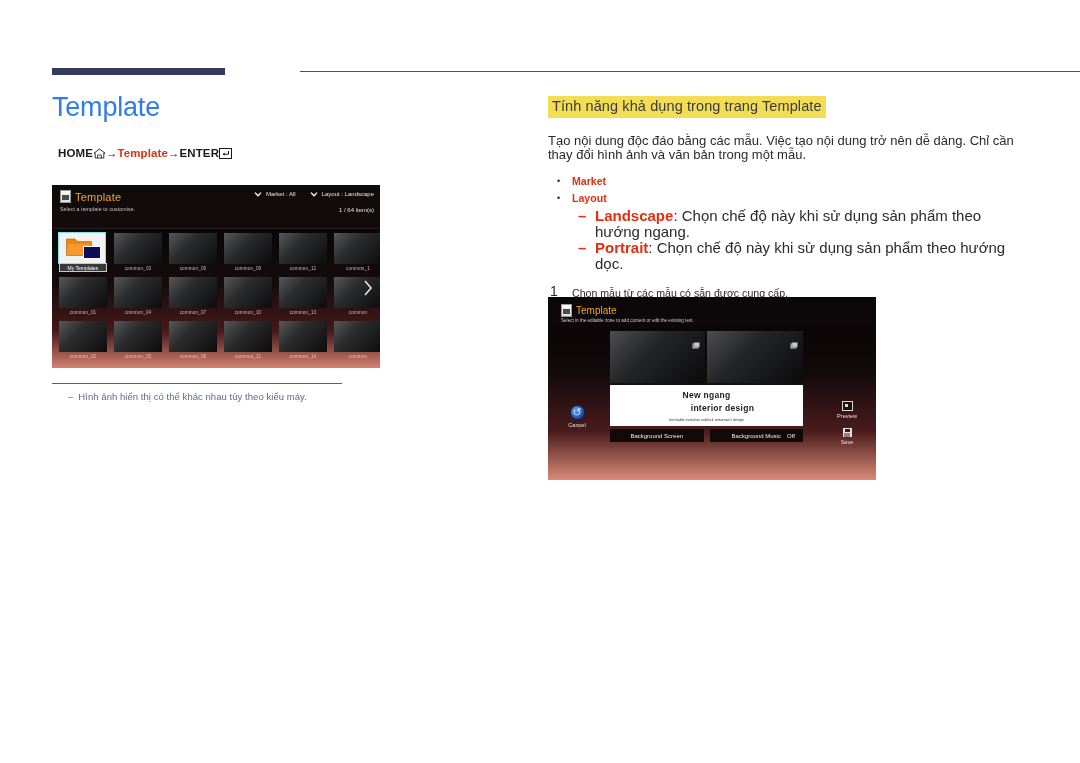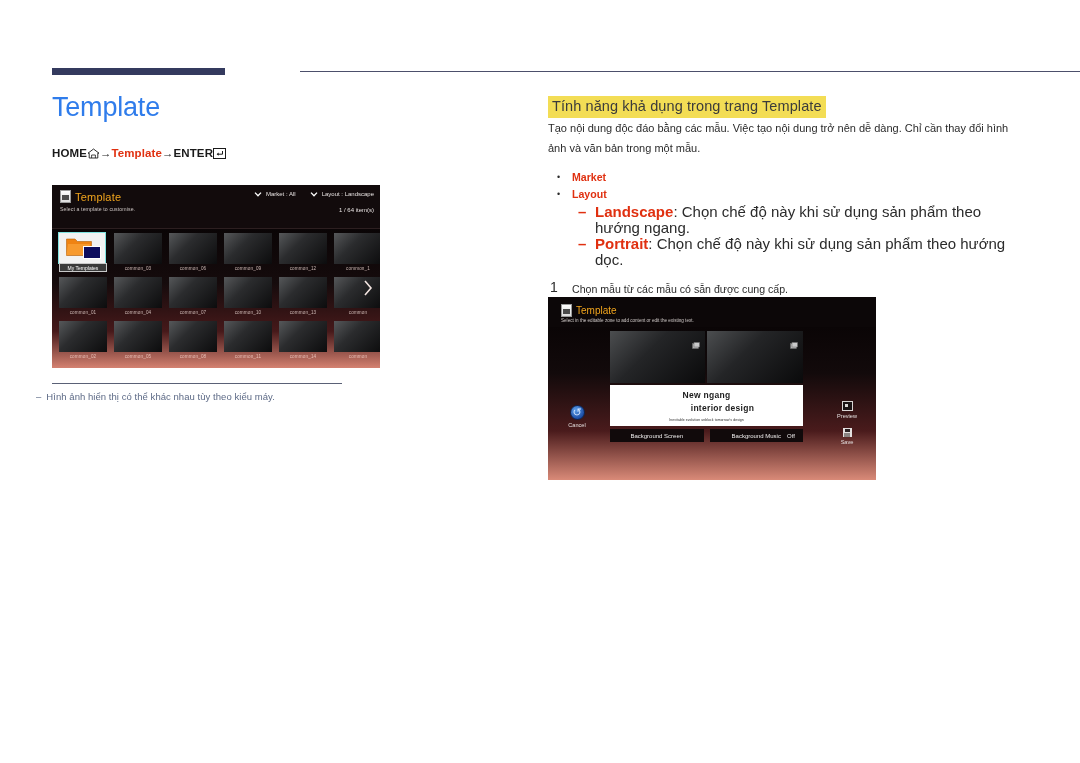--- a/index.html
+++ b/index.html
@@ -57,20 +57,21 @@
   .breadcrumb {
     margin-top: 24px;
     font-size: 11.5px;
     font-weight: bold;
     color: #1a1a1a;
     letter-spacing: 0.1px;
     display: flex;
     align-items: center;
     gap: 0;
     white-space: nowrap;
+    margin-left: 6px;
   }
   .breadcrumb .bc-red { color: #e03010; }
   .bc-ico {
     display: inline-block;
     width: 13px; height: 11px;
     position: relative;
     vertical-align: middle;
   }
   .bc-ico svg { display:block; }
 
@@ -217,21 +218,21 @@
   }
 
   .note-rule {
     position: absolute;
     left: 52px; top: 383px;
     width: 290px; height: 1px;
     background: #5a6176;
   }
   .note-text {
     position: absolute;
-    left: 36px; top: 391px;
+    left: 68px; top: 391px;
     font-size: 9.5px;
     color: #5d6a86;
     letter-spacing: 0.05px;
   }
   .note-dash { margin-right: 5px; }
 
   
   .right-col {
     position: absolute;
     left: 548px;
@@ -241,23 +242,23 @@
   .section-title {
     display: inline-block;
     background: #f3dd55;
     color: #3b3b3b;
     font-size: 14.5px;
     line-height: 19px;
     padding: 1px 4px 2px 4px;
     letter-spacing: 0.1px;
   }
   .para {
-    margin: 0 0 0 0;
-    font-size: 11px;
-    line-height: 20px;
+    margin: 16px 0 0 0;
+    font-size: 13px;
+    line-height: 14px;
     color: #2b2b2b;
     max-width: 478px;
   }
   .bullet-list { margin: 11px 0 0 0; padding: 0; list-style: none; }
   .bullet-li {
     position: relative;
     padding-left: 24px;
     font-size: 10.6px;
     line-height: 17px;
     color: #2b2b2b;

